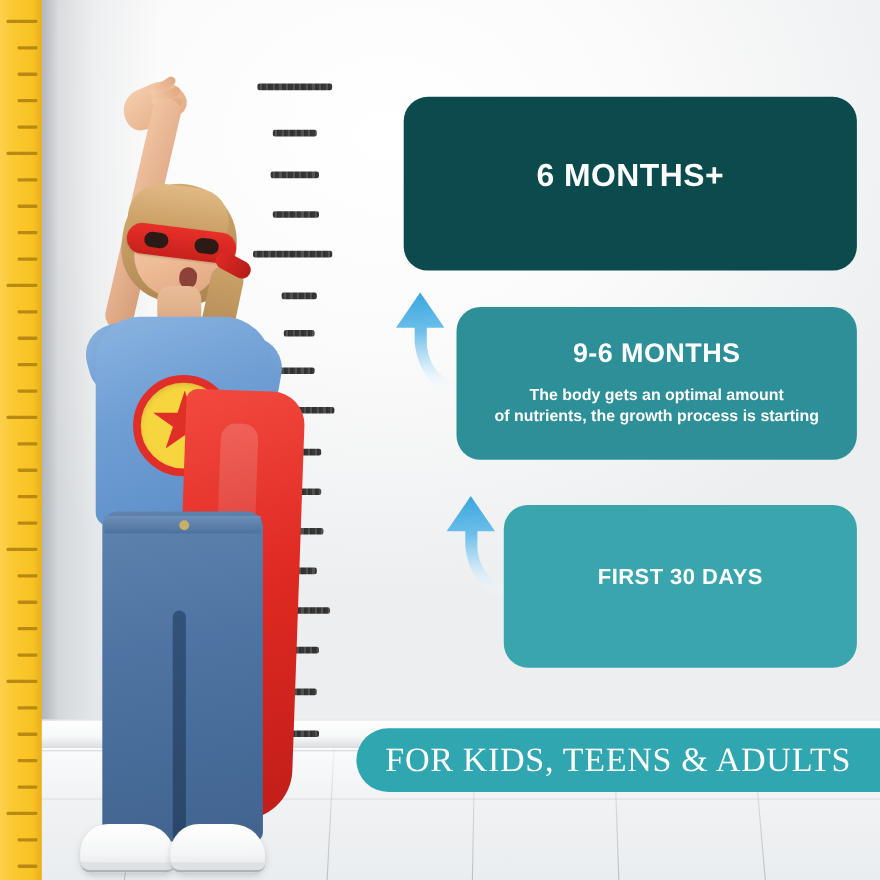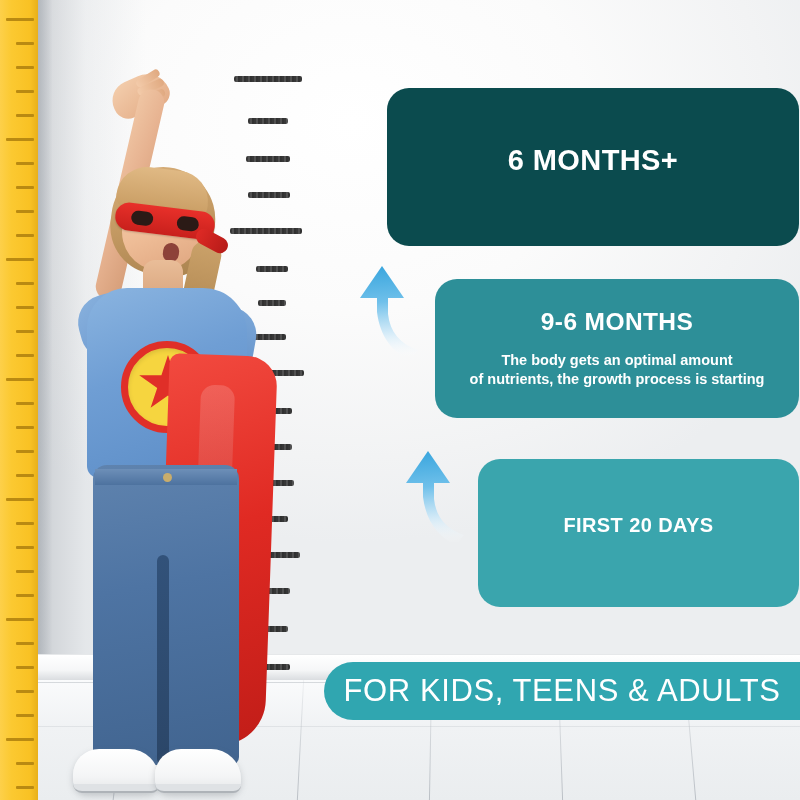--- a/index.html
+++ b/index.html
@@ -210,21 +210,21 @@
   .tick.short { width:18px; }
   .tick.long  { width:28px; }
 
   
   .card {
     position:absolute;
     border-radius:22px;
     color:#ffffff;
     text-align:center;
     z-index:20;
-    display:flex; flex-direction:column; align-items:center; justify-content:center;margin-left:20px;
+    display:flex; flex-direction:column; align-items:center; justify-content:center;
   }
   .card-title { font-weight:bold; letter-spacing:.4px; }
   .card-body  { font-weight:bold; line-height:1.32; }
 
   #card-1 {
     left:367px; top:88px; width:412px; height:158px;
     background:#0b4b4e;
     padding:12px 26px;
   }
   #card-1 .card-title { font-size:29px; margin-bottom:14px; }
@@ -254,21 +254,21 @@
   
   #banner {
     position:absolute; left:324px; top:662px; width:476px; height:58px;
     background:#30a6b0;
     border-radius:29px 0 0 29px;
     display:flex; align-items:center; justify-content:center;
     z-index:25;
   }
   #banner .banner-text {
     color:#ffffff; font-size:31px; letter-spacing:.6px;
-    font-family:Liberation Sans, sans-serif; font-weight:normal;
+    font-family:Liberation Serif, serif; font-weight:normal;
     white-space:nowrap;
   }
 </style>
 </head>
 <body>
 
 <div class="canvas">
 
   <div class="photo">
     <div class="wall"></div>
@@ -411,20 +411,20 @@
   <div class="card" id="card-1">
     <div class="card-title">6 MONTHS+</div>
   </div>
 
   <div class="card" id="card-2">
     <div class="card-title">9-6 MONTHS</div>
     <div class="card-body">The body gets an optimal amount<br>of nutrients, the growth process is starting</div>
   </div>
 
   <div class="card" id="card-3">
-    <div class="card-title">FIRST 20 DAYS</div>
+    <div class="card-title">FIRST 30 DAYS</div>
   </div>
 
   <div id="banner">
     <span class="banner-text">FOR KIDS, TEENS &amp; ADULTS</span>
   </div>
 
 </div>
 
 </body></html>

